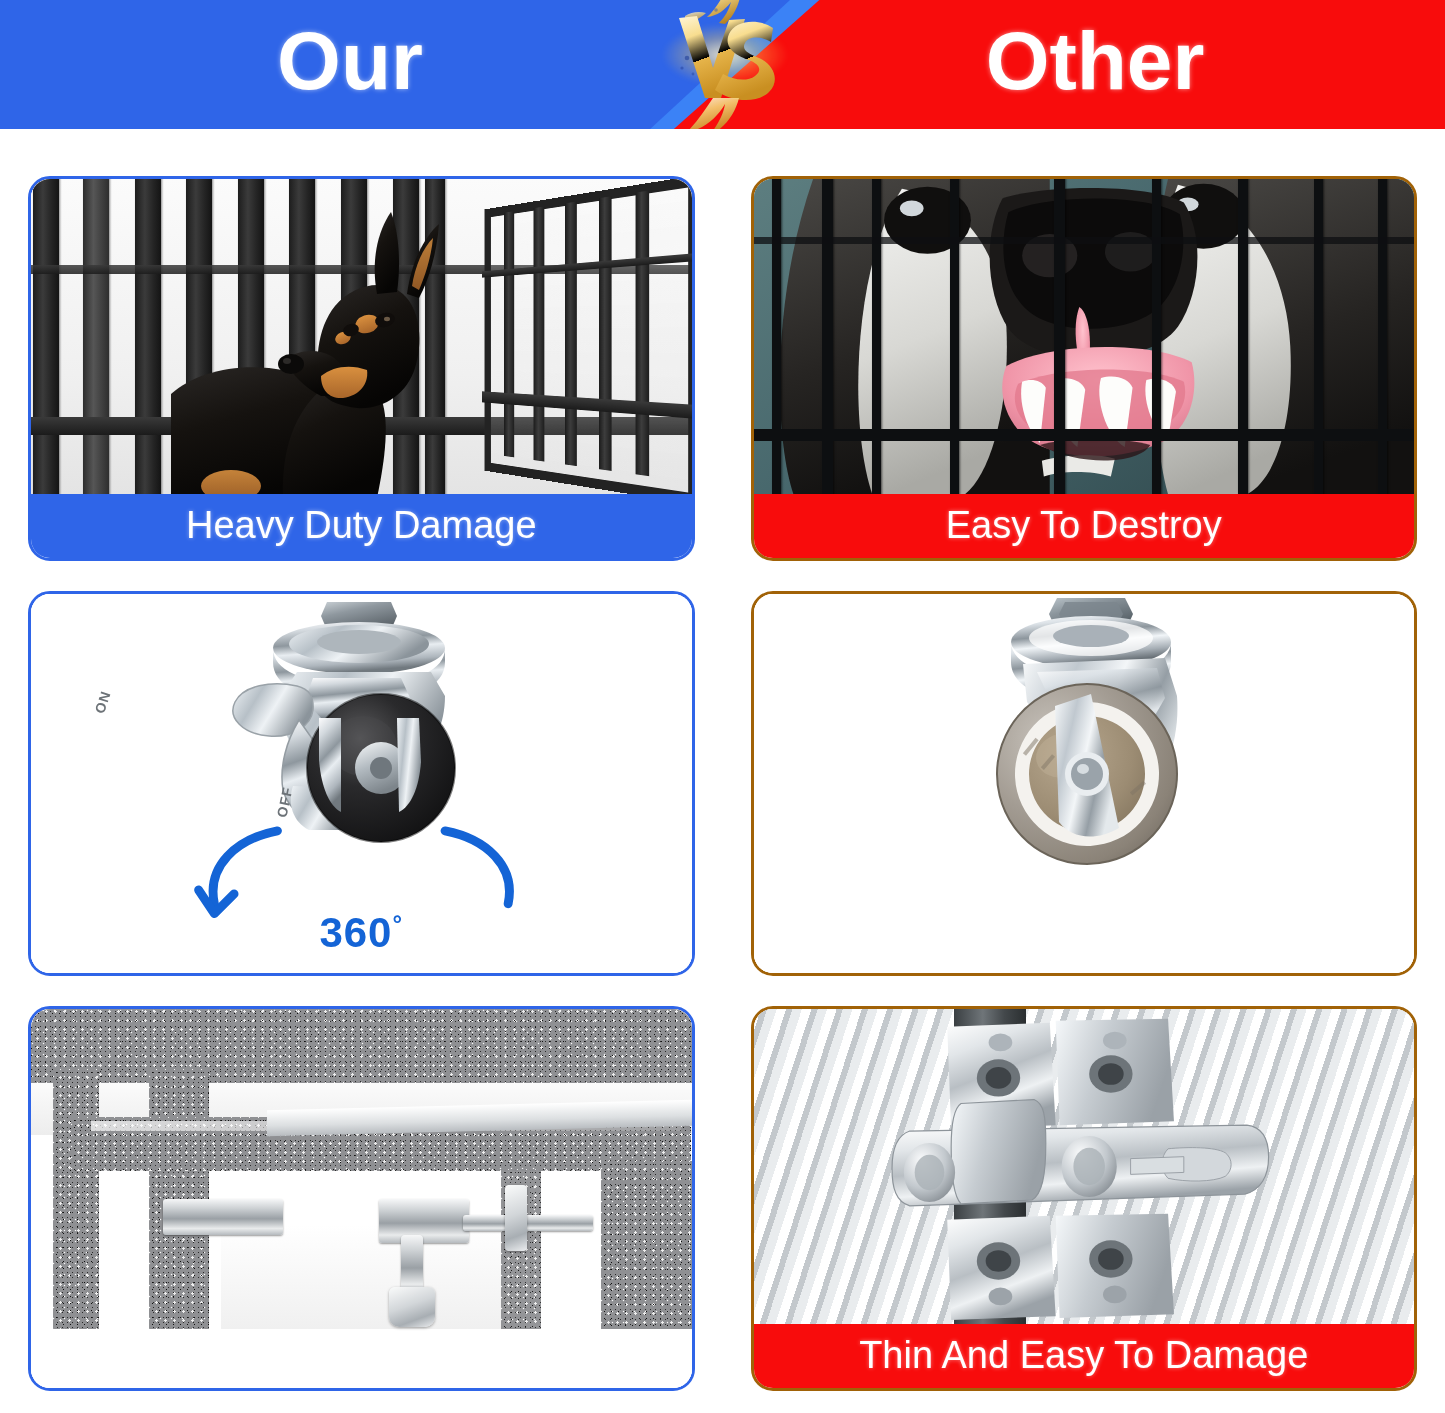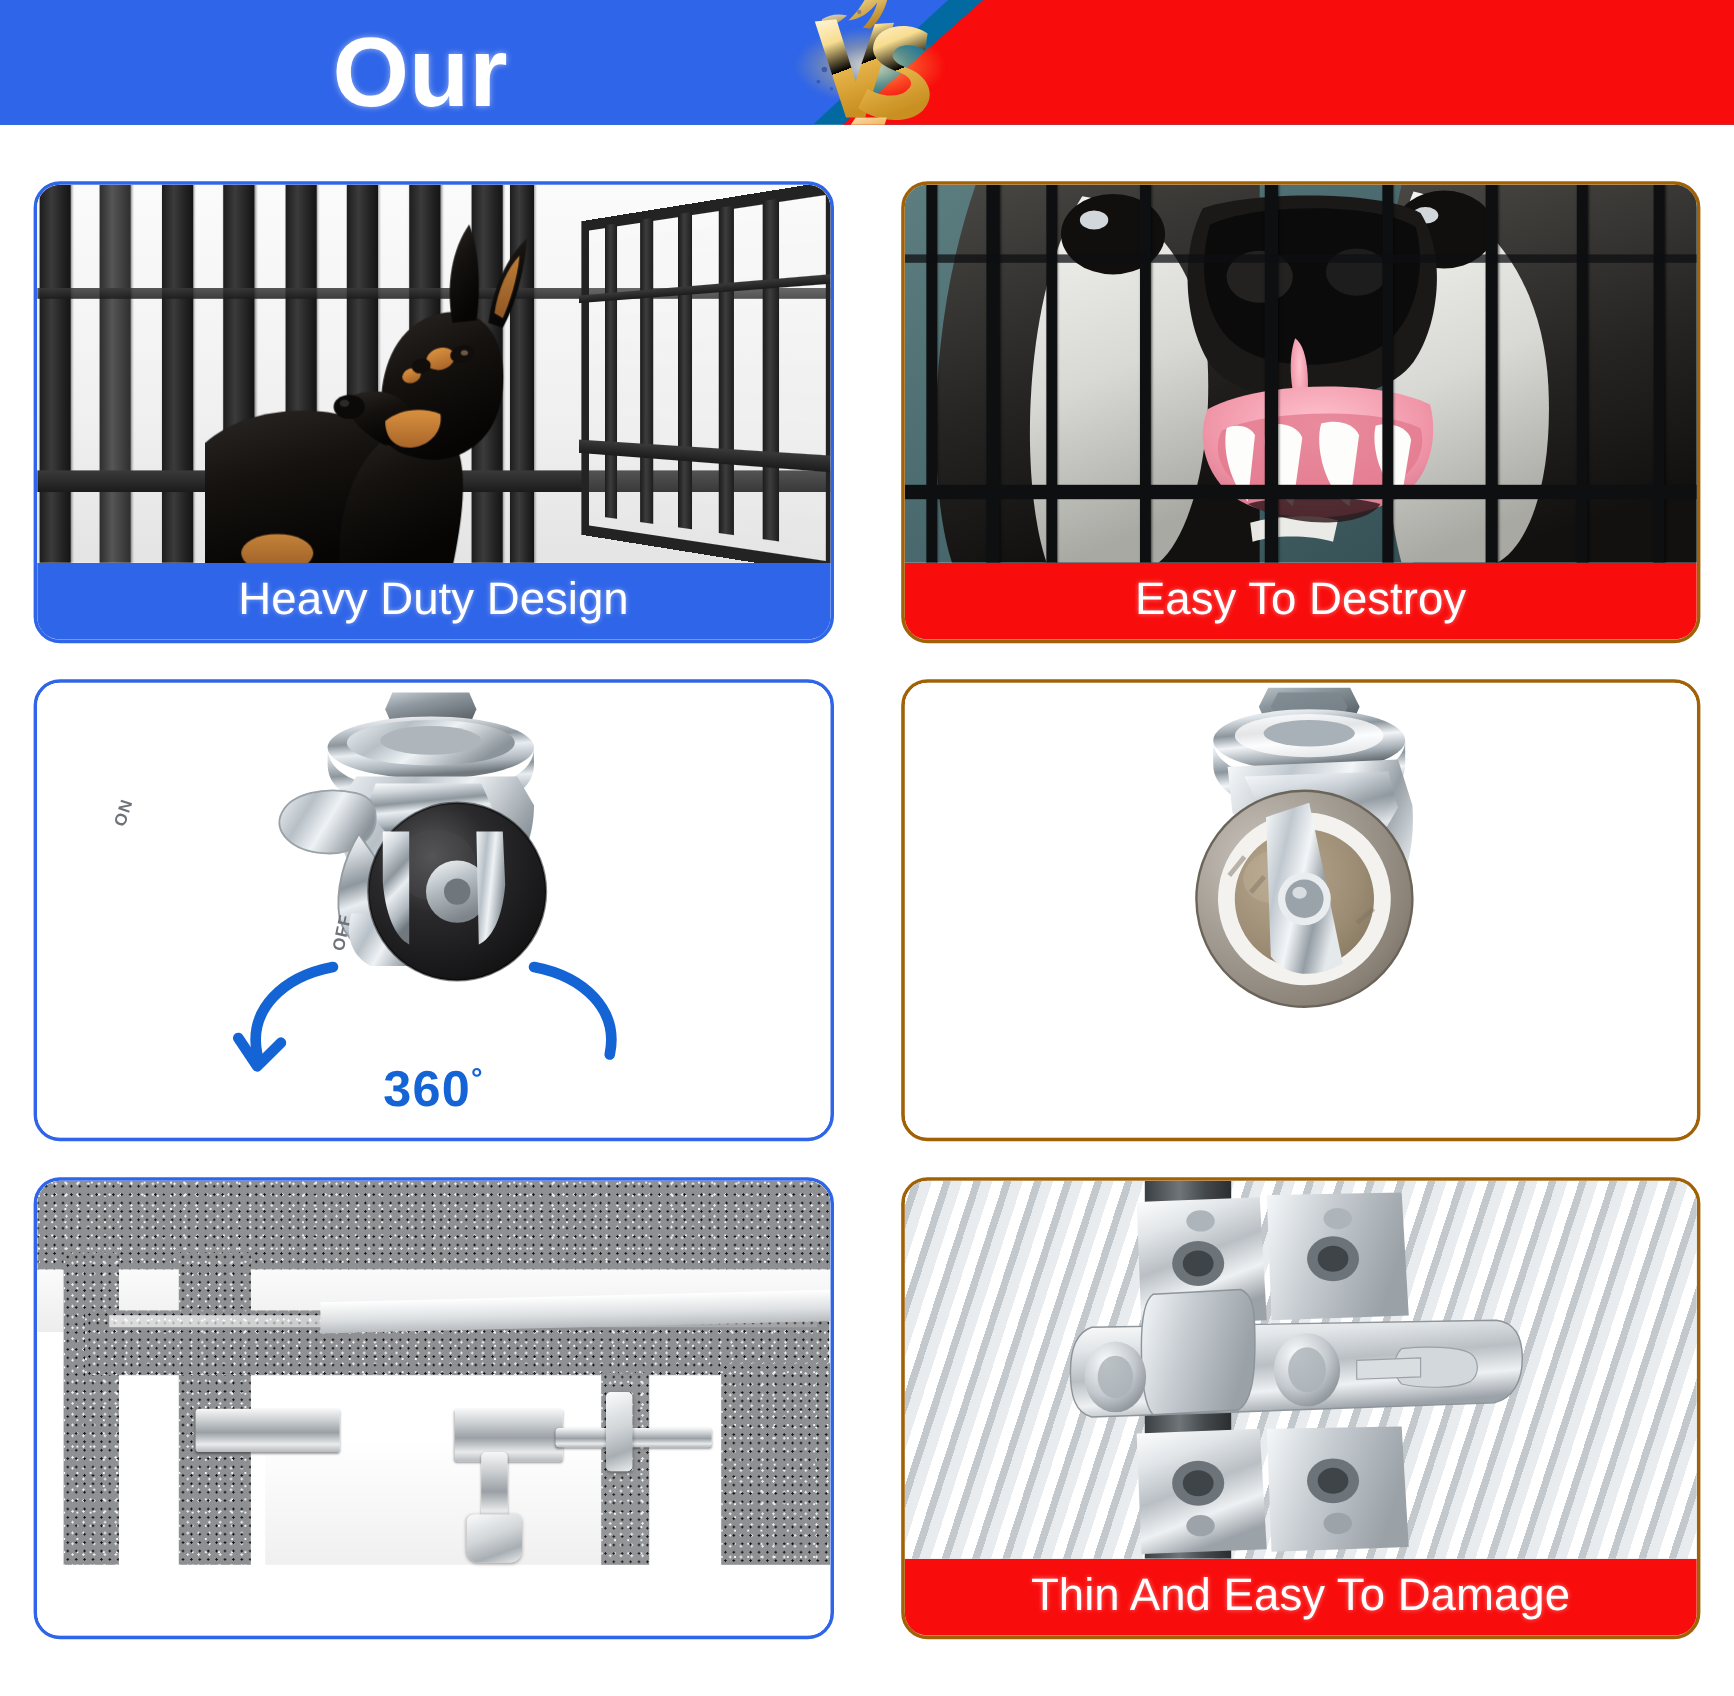--- a/index.html
+++ b/index.html
@@ -11,23 +11,23 @@
     background: #ffffff;
     font-family: "Liberation Sans", sans-serif;
     overflow: hidden;
     position: relative;
   }
 
   
   .header {
     position: relative;
     width: 1445px;
-    height: 104px;
+    height: 129px;
     overflow: hidden;
-    background: #0369a1;
+    background: #3b82f6;
   }
   .header-blue {
     position: absolute;
     left: 0; top: 0;
     width: 790px; height: 129px;
     background: #2f65e8;
     clip-path: polygon(0 0, 100% 0, 82.3% 100%, 0 100%);
   }
   .header-red {
     position: absolute;
@@ -245,20 +245,21 @@
 </style>
 </head>
 <body>
 
 <div class="header">
   <div class="header-blue"></div>
   <div class="header-red"></div>
 
   <div class="header-title our">Our</div>
 
+  <div class="header-title other">Other</div>
 
   <div class="vs-wrap">
     <div class="vs-glow"></div>
     <svg class="vs-svg" width="140" height="155" viewBox="0 0 140 155">
       <defs>
         <linearGradient id="gold" x1="0" y1="0" x2="0.3" y2="1">
           <stop offset="0%" stop-color="#fff6d8"></stop>
           <stop offset="28%" stop-color="#f8dd8f"></stop>
           <stop offset="58%" stop-color="#e9b council"></stop>
           <stop offset="58%" stop-color="#e6b44a"></stop>
@@ -361,21 +362,21 @@
           <ellipse cx="180" cy="132" rx="8" ry="6" fill="#100d0b" transform="rotate(-16 180 132)"></ellipse>
 
           <path d="M206 96 C200 64 206 34 220 14 C228 34 230 66 226 94 Z" fill="url(#fur)"></path>
           <path d="M236 96 C240 66 252 40 268 26 C266 54 258 82 248 100 Z" fill="url(#fur)"></path>
           <path d="M241 88 C244 68 252 50 262 40 C260 60 254 78 248 92 Z" fill="url(#tan)" opacity=".85"></path>
 
           <ellipse cx="60" cy="288" rx="30" ry="16" fill="url(#tan)" opacity=".9"></ellipse>
         </svg>
       </div>
     </div>
-    <div class="card-label">Heavy Duty Design</div>
+    <div class="card-label">Heavy Duty Damage</div>
   </div>
 
   <div class="card other">
     <div class="card-media">
       <div class="husky-scene">
         <div class="husky-bg"></div>
         <svg style="position:absolute;inset:0;" width="100%" height="100%" viewBox="0 0 670 320" preserveAspectRatio="xMidYMid slice">
           <defs>
             <linearGradient id="hfur" x1="0" y1="0" x2="0.2" y2="1">
               <stop offset="0%" stop-color="#f4f4f2"></stop>

